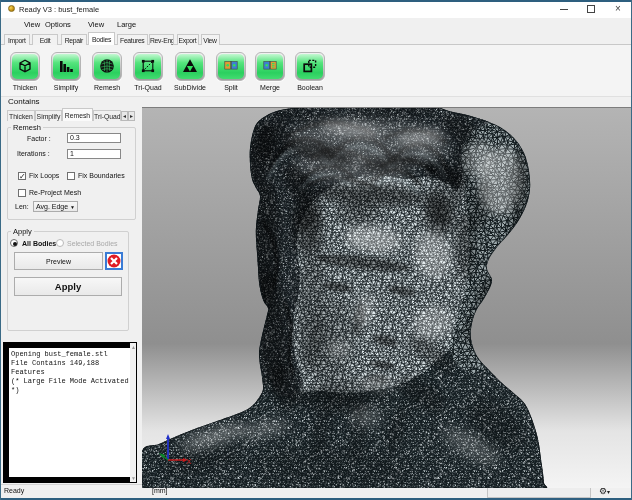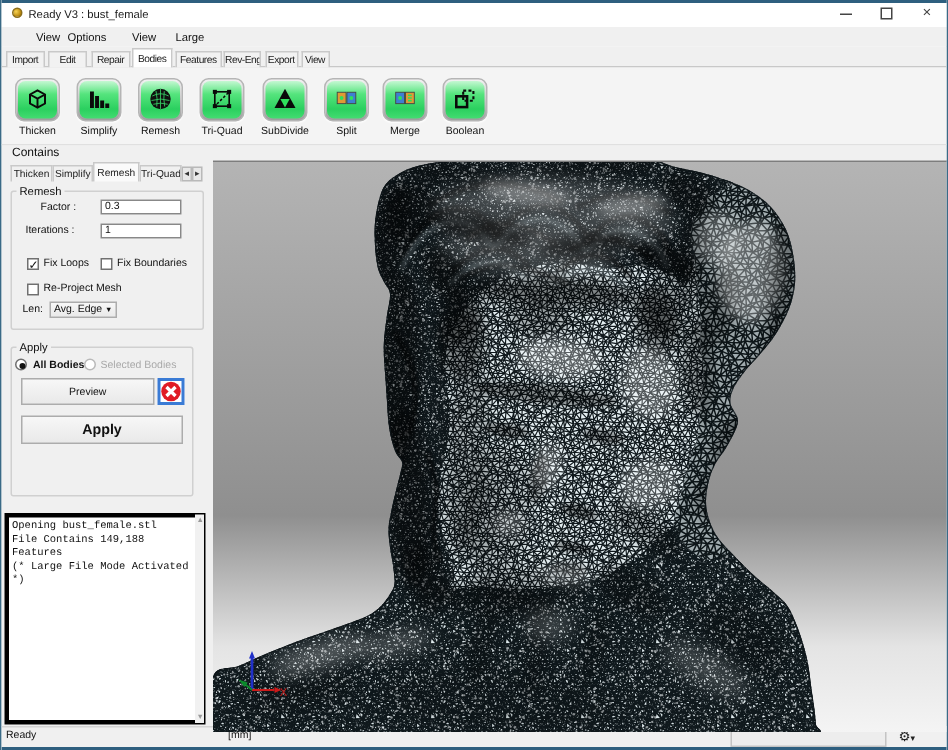--- a/index.html
+++ b/index.html
@@ -42,21 +42,21 @@
 .arrbtn { top:111px; width:7px; height:10px; background:#e8e8e8; border:1px solid #b9b9b9;
   font-size:6px; line-height:9px; text-align:center; color:#333; }
 .groupbox { border:1px solid #d0d0d0; border-radius:2px; }
 .grouplabel { font-size:7.5px; color:#111; background:#f0f0f0; padding:0 2px; }
 .lbl { font-size:7px; color:#111; }
 .tbox { background:#fff; border:1px solid #888; font-size:7px; color:#111; padding-left:2px; line-height:8px; }
 .cbox { width:8px; height:8px; background:#fff; border:1px solid #707070; font-size:8px; line-height:7px; color:#111; text-align:center; }
 .radio { width:8px; height:8px; background:#fff; border:1px solid #707070; border-radius:50%; }
 .radio .dot { position:absolute; left:2px; top:2px; width:4px; height:4px; border-radius:50%; background:#111; }
 .btn { background:linear-gradient(#f7f7f7,#e9e9e9); border:1px solid #acacac; text-align:center; font-size:7px; color:#111; }
-#logbox { left:2px; top:342px; width:134px; height:141px; background:#fff; border:3px solid #000000;
+#logbox { left:2px; top:342px; width:134px; height:141px; background:#fff; border:6px solid #000000;
   font-family:"Liberation Mono", monospace; font-size:7px; color:#111; padding:2px 1px 0 2px; line-height:9px; white-space:pre; }
 #logscroll { left:129px; top:343px; width:6px; height:139px; background:#f1f1f1; font-size:5px; color:#9a9a9a; }
 
 #statusbar { left:0; top:484px; width:632px; height:16px; background:#f0f0f0; border-top:1px solid #d4d4d4; }
 
 #viewport { left:141px; top:107px; width:490px; height:380px; border-top:1px solid #7d7d7d; }
 </style>
 </head>
 <body>
 <div id="topborder" class="abs"></div>

